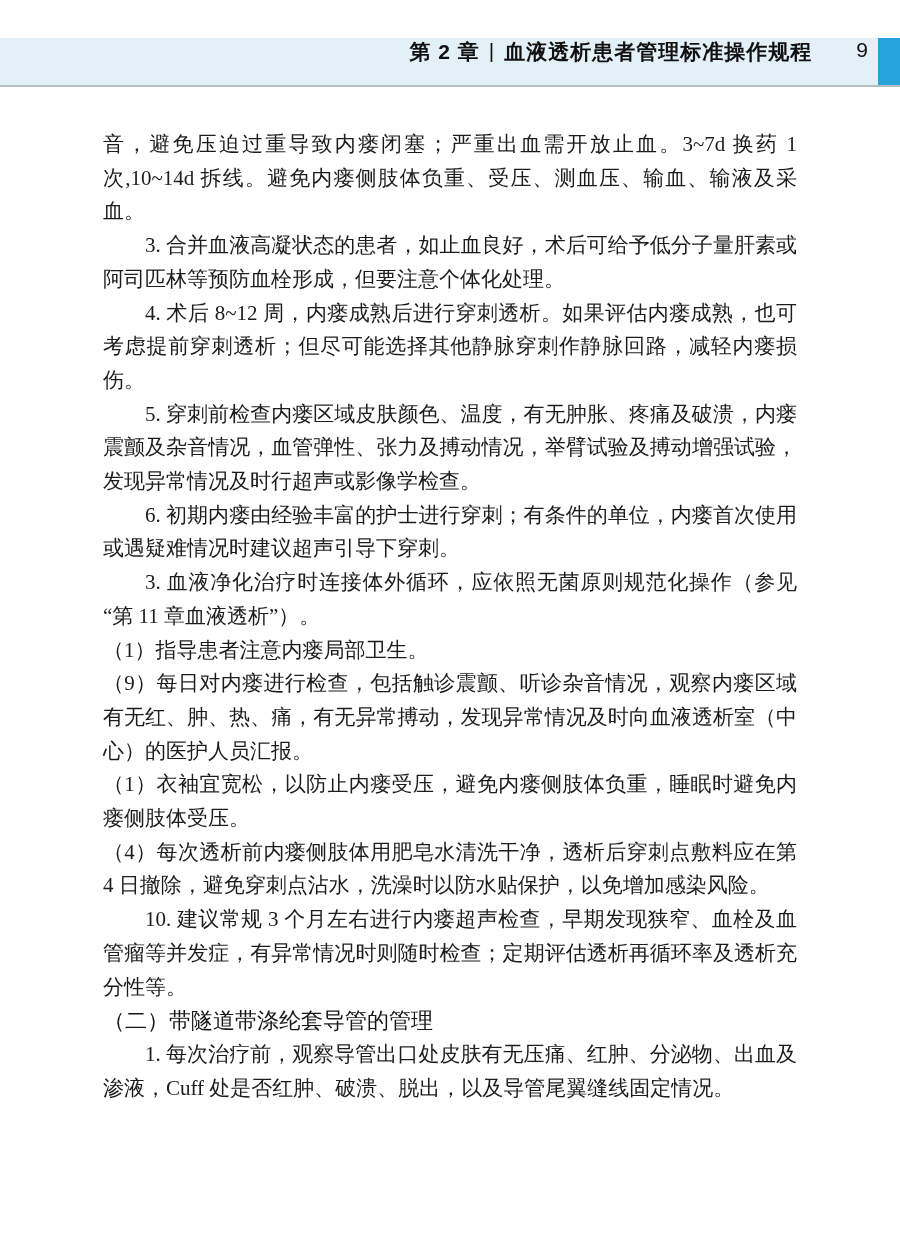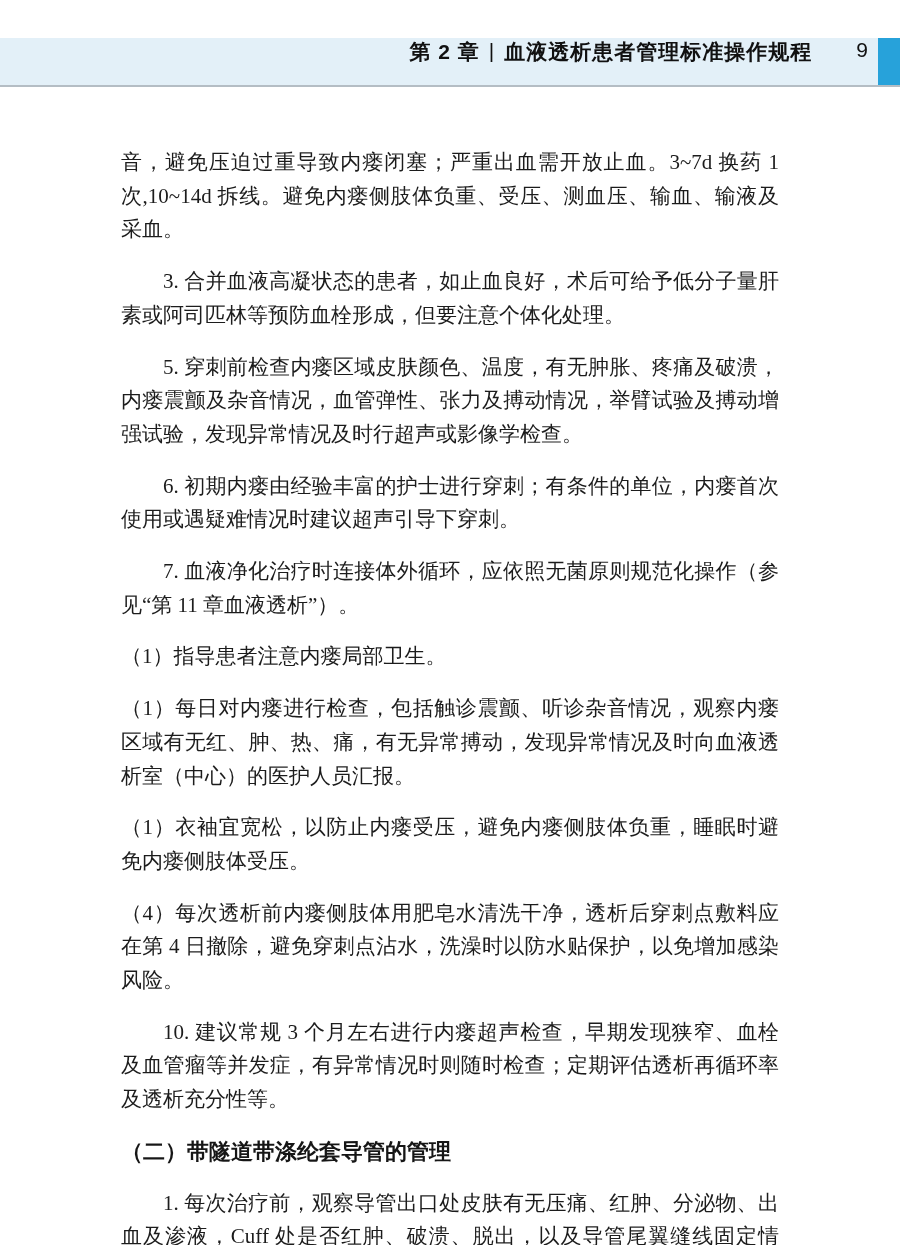--- a/index.html
+++ b/index.html
@@ -60,27 +60,27 @@
   
   .body-text{
     position:absolute;
     left:103px;top:128px;
     width:694px;
     font-size:21px;
     line-height:33.7px;
     color:var(--ink);
     text-align:justify;
   }
-  .para{margin:18px;padding:0;}
+  .para{margin:0;padding:0;}
   .para.numbered{text-indent:2em;}
   .para.continued{text-indent:0;}
   .para.paren{text-indent:0;}
   .para.heading{
     font-family:"Liberation Sans","DejaVu Sans",sans-serif;
-    font-weight:700;
+    font-weight:400;
     font-size:22px;
     text-indent:0;
     color:#161616;
   }
 </style>
 </head>
 <body>
 
 <div class="page">
 
@@ -88,25 +88,26 @@
     <div class="header-text">
       <span>第 2 章</span><span class="header-sep">|</span><span>血液透析患者管理标准操作规程</span>
     </div>
     <div class="page-number">9</div>
     <div class="accent-square"></div>
   </header>
 
   <main class="body-text" id="paragraphs">
       <p class="para continued">音，避免压迫过重导致内瘘闭塞；严重出血需开放止血。3~7d 换药 1 次,10~14d 拆线。避免内瘘侧肢体负重、受压、测血压、输血、输液及采血。</p>
       <p class="para numbered">3. 合并血液高凝状态的患者，如止血良好，术后可给予低分子量肝素或阿司匹林等预防血栓形成，但要注意个体化处理。</p>
+      <p class="para numbered">4. 术后 8~12 周，内瘘成熟后进行穿刺透析。如果评估内瘘成熟，也可考虑提前穿刺透析；但尽可能选择其他静脉穿刺作静脉回路，减轻内瘘损伤。</p>
       <p class="para numbered">5. 穿刺前检查内瘘区域皮肤颜色、温度，有无肿胀、疼痛及破溃，内瘘震颤及杂音情况，血管弹性、张力及搏动情况，举臂试验及搏动增强试验，发现异常情况及时行超声或影像学检查。</p>
       <p class="para numbered">6. 初期内瘘由经验丰富的护士进行穿刺；有条件的单位，内瘘首次使用或遇疑难情况时建议超声引导下穿刺。</p>
-      <p class="para numbered">7. 血液净化治疗时连接体外循环，应依照无菌原则规范化操作（参见“第 11 章血液透析”）。</p>
+      <p class="para numbered">3. 血液净化治疗时连接体外循环，应依照无菌原则规范化操作（参见“第 11 章血液透析”）。</p>
       <p class="para paren">（1）指导患者注意内瘘局部卫生。</p>
-      <p class="para paren">（1）每日对内瘘进行检查，包括触诊震颤、听诊杂音情况，观察内瘘区域有无红、肿、热、痛，有无异常搏动，发现异常情况及时向血液透析室（中心）的医护人员汇报。</p>
+      <p class="para paren">（9）每日对内瘘进行检查，包括触诊震颤、听诊杂音情况，观察内瘘区域有无红、肿、热、痛，有无异常搏动，发现异常情况及时向血液透析室（中心）的医护人员汇报。</p>
       <p class="para paren">（1）衣袖宜宽松，以防止内瘘受压，避免内瘘侧肢体负重，睡眠时避免内瘘侧肢体受压。</p>
       <p class="para paren">（4）每次透析前内瘘侧肢体用肥皂水清洗干净，透析后穿刺点敷料应在第 4 日撤除，避免穿刺点沾水，洗澡时以防水贴保护，以免增加感染风险。</p>
       <p class="para numbered">10. 建议常规 3 个月左右进行内瘘超声检查，早期发现狭窄、血栓及血管瘤等并发症，有异常情况时则随时检查；定期评估透析再循环率及透析充分性等。</p>
       <p class="para heading">（二）带隧道带涤纶套导管的管理</p>
       <p class="para numbered">1. 每次治疗前，观察导管出口处皮肤有无压痛、红肿、分泌物、出血及渗液，Cuff 处是否红肿、破溃、脱出，以及导管尾翼缝线固定情况。</p>
     </main>
 
 </div>
 
 </body></html>

